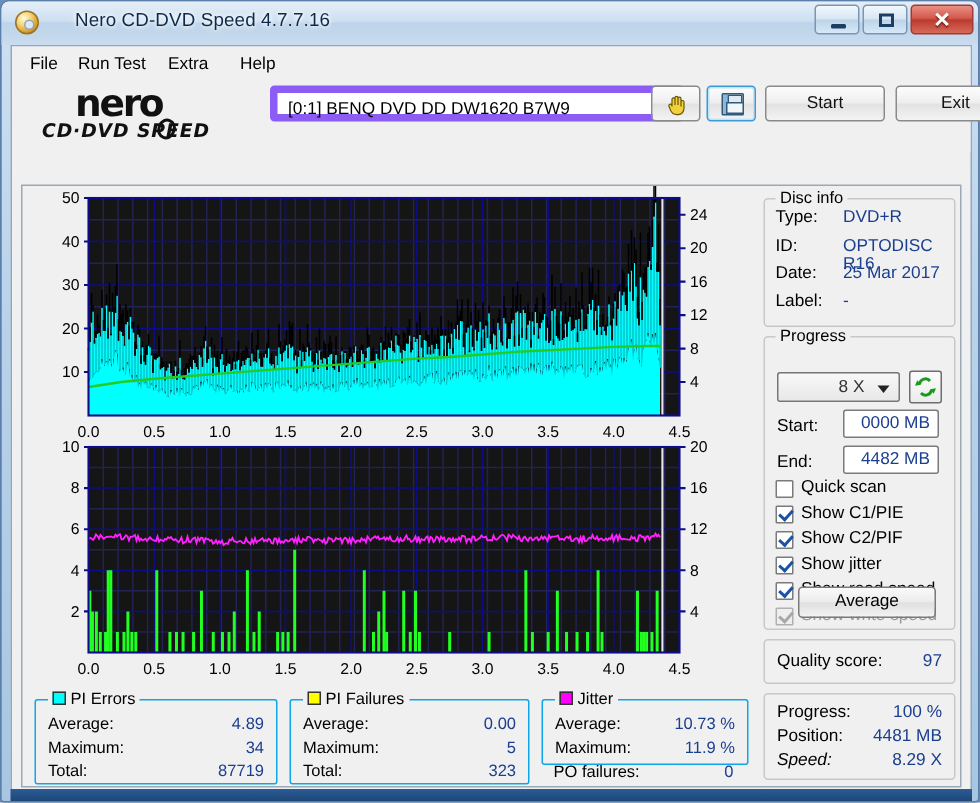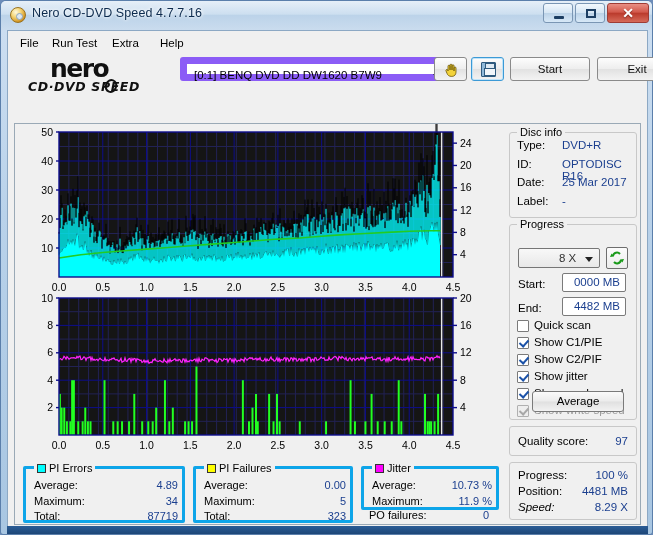--- a/index.html
+++ b/index.html
@@ -27,21 +27,21 @@
     position:absolute; left:9px; top:6px; width:16px; height:16px;
     border-radius:50%;
     background:radial-gradient(circle at 35% 30%, #fff9e0 0%, #f5d77a 35%, #d79b2a 70%, #8a5c10 100%);
     border:1px solid #9a7320;
   }
   #title-icon:after {
     content:""; position:absolute; left:5px; top:5px; width:5px; height:5px;
     border-radius:50%; background:#dde8f2; border:1px solid #8fa5bb;
   }
   #title-text {
-    position:absolute; left:31px; top:5px;
+    position:absolute; left:49px; top:5px;
     font-size:12.5px; color:#0c2a4d; letter-spacing:.1px;
     text-shadow:0 0 3px #fff, 0 0 5px #fff;
     white-space:nowrap;
     text-align:center;
   }
   .winbtn {
     position:absolute; top:2px; height:20px;
     border:1px solid #7a96b4; border-radius:3px;
     background:linear-gradient(180deg,#f2f8fd 0%,#d6e6f4 48%,#bcd3e8 52%,#d7e8f7 100%);
     cursor:default;
@@ -91,21 +91,21 @@
     letter-spacing:.6px; color:#111; white-space:nowrap;
   }
   #logo-disc {
     position:absolute; left:77px; top:24px; width:12px; height:14px;
     border:2px solid #111; border-radius:50%/45%;
     transform:rotate(20deg);
   }
 
   #drive-select {
     position:absolute; left:172px; top:4px; width:276px; height:24px;
-    background:#fff; border:7px solid #8b5cf6; border-radius:3px;
+    background:#fff; border:5px solid #8b5cf6; border-radius:3px;
     font-size:11.5px; color:#000;
   }
   #drive-select .txt { position:absolute; left:7px; top:5px; white-space:nowrap; }
   #drive-arrow {
     position:absolute; right:8px; top:10px; width:0;height:0;
     border-left:4px solid transparent;border-right:4px solid transparent;border-top:5px solid #222;
   }
 
   .tbtn {
     position:absolute; top:4px; height:24px;
@@ -153,21 +153,21 @@
 
   
   #chart-top   { position:absolute; left:2px;  top:0px;   width:486px; height:170px; }
   #chart-bottom{ position:absolute; left:2px;  top:168px; width:486px; height:165px; }
   .plotwrap { position:absolute; }
 
   
   #stats { position:absolute; left:2px; top:334px; width:486px; height:66px; }
   .gbox {
     position:absolute; top:8px; height:57px;
-    border:3px solid #0ea5e9; border-radius:2px; background:transparent;
+    border:1px solid #0ea5e9; border-radius:2px; background:transparent;
   }
   .gtitle {
     position:absolute; top:-7px; left:8px; padding:0 3px; background:#f0f0f0;
     font-size:11px; color:#000; white-space:nowrap;
   }
   .swatch { display:inline-block; width:9px; height:9px; border:1px solid #333; vertical-align:-1px; margin-right:3px; }
   .srow { position:absolute; font-size:11px; color:#000; }
   .sval { position:absolute; font-size:11px; color:#1b3f8f; text-align:right; }
   #g-pie  { left:6px;  width:162px; }
   #g-pif  { left:176px;width:160px; }

